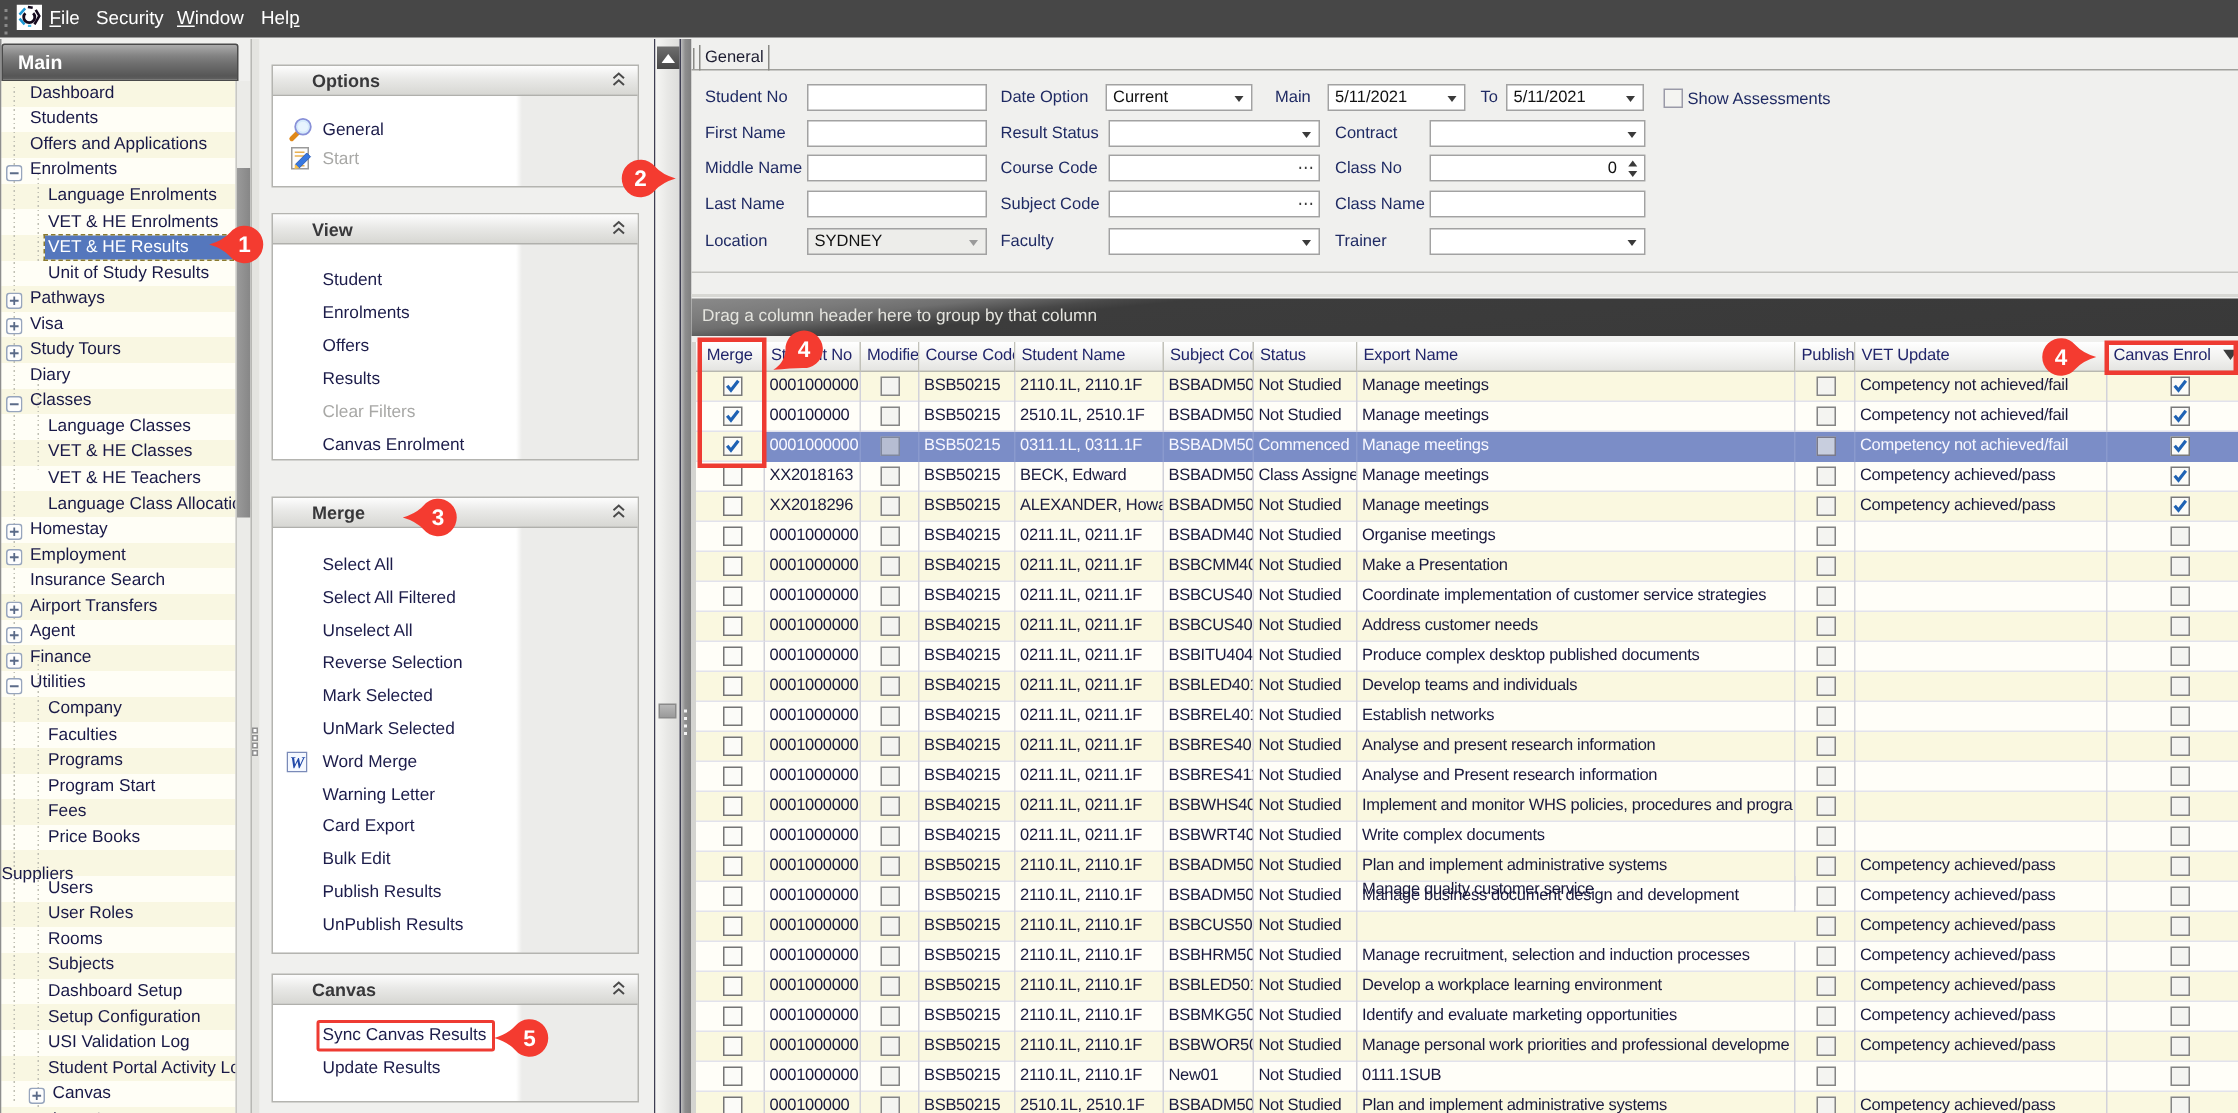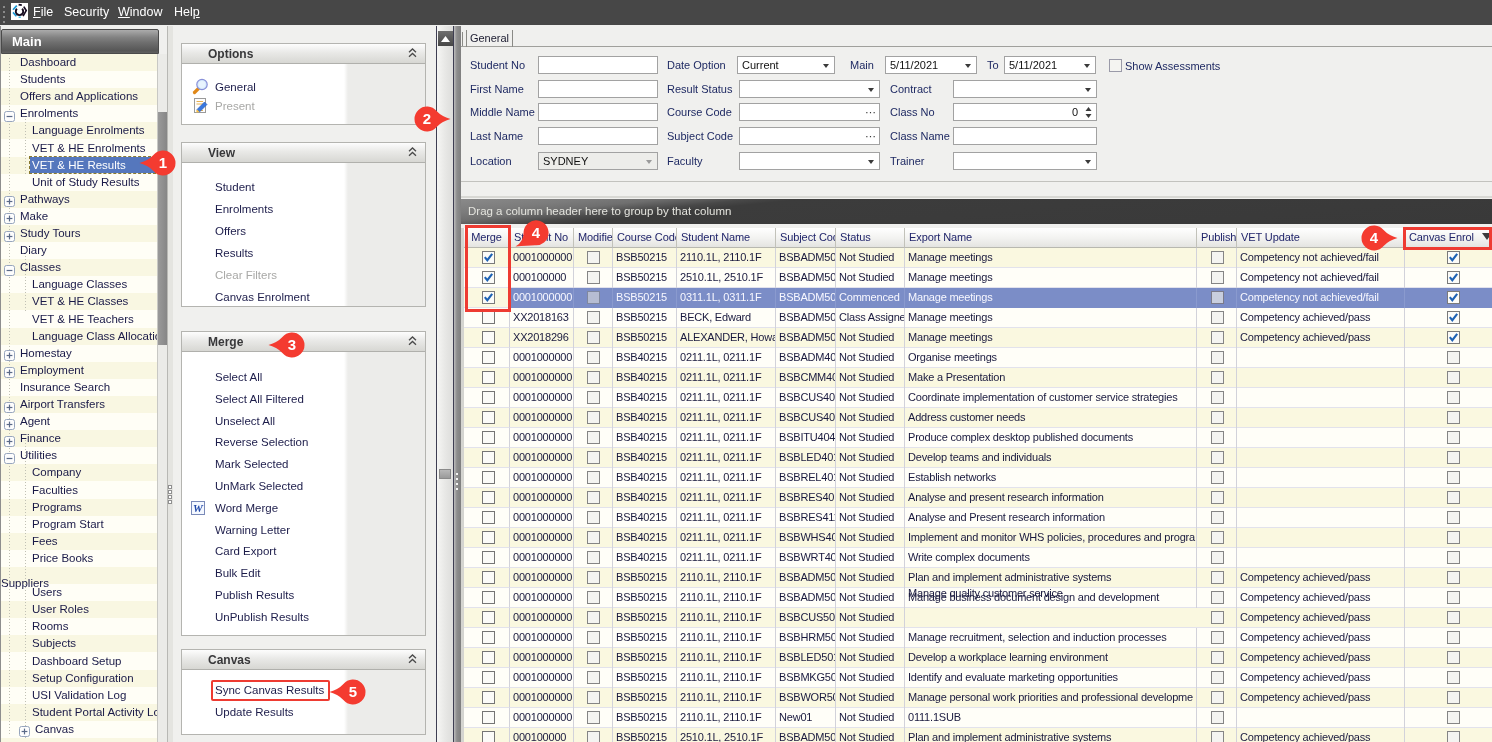--- a/index.html
+++ b/index.html
@@ -62,21 +62,21 @@
 <div class="trow" style="top:139.0px;padding-left:31px">VET &amp; HE Enrolments</div>
 <div class="ab" style="left:30px;top:157.3px;width:125px;height:16px;background:#5577bd;outline:1px dashed #8a7a30"></div>
 <div class="trow" style="top:156.1px;padding-left:31px;color:#fff;z-index:2">VET &amp; HE Results</div>
 <div class="trow" style="top:173.2px;padding-left:31px">Unit of Study Results</div>
 <div class="trow" style="top:190.3px;padding-left:19px">Pathways</div>
 <div class="exp" style="left:4px;top:193.34999999999997px"><svg width="11" height="11" viewBox="0 0 11 11">
       <rect x="0.5" y="0.5" width="10" height="10" rx="2" fill="#fdfdfd" stroke="#97a5bd"></rect>
       <line x1="2.6" y1="5.5" x2="8.4" y2="5.5" stroke="#5a6a88" stroke-width="1.2"></line>
       <line x1="5.5" y1="2.6" x2="5.5" y2="8.4" stroke="#5a6a88" stroke-width="1.2"></line>
     </svg></div>
-<div class="trow" style="top:207.4px;padding-left:19px">Make</div>
+<div class="trow" style="top:207.4px;padding-left:19px">Visa</div>
 <div class="exp" style="left:4px;top:210.44999999999996px"><svg width="11" height="11" viewBox="0 0 11 11">
       <rect x="0.5" y="0.5" width="10" height="10" rx="2" fill="#fdfdfd" stroke="#97a5bd"></rect>
       <line x1="2.6" y1="5.5" x2="8.4" y2="5.5" stroke="#5a6a88" stroke-width="1.2"></line>
       <line x1="5.5" y1="2.6" x2="5.5" y2="8.4" stroke="#5a6a88" stroke-width="1.2"></line>
     </svg></div>
 <div class="trow" style="top:224.5px;padding-left:19px">Study Tours</div>
 <div class="exp" style="left:4px;top:227.54999999999995px"><svg width="11" height="11" viewBox="0 0 11 11">
       <rect x="0.5" y="0.5" width="10" height="10" rx="2" fill="#fdfdfd" stroke="#97a5bd"></rect>
       <line x1="2.6" y1="5.5" x2="8.4" y2="5.5" stroke="#5a6a88" stroke-width="1.2"></line>
       <line x1="5.5" y1="2.6" x2="5.5" y2="8.4" stroke="#5a6a88" stroke-width="1.2"></line>
@@ -173,21 +173,21 @@
 </svg>
 <div class="navitem" style="top:87px">General</div>
 <svg class="ab" style="left:192px;top:97px" width="17" height="17" viewBox="0 0 17 17">
 <rect x="2.5" y="1.5" width="11" height="14" fill="#fdfdfd" stroke="#9a9a9a"></rect>
 <line x1="4.5" y1="4.5" x2="11" y2="4.5" stroke="#e8b050" stroke-width="1"></line>
 <line x1="4.5" y1="7" x2="11" y2="7" stroke="#e8b050" stroke-width="1"></line>
 <line x1="4.5" y1="13.5" x2="11" y2="13.5" stroke="#e8b050" stroke-width="1"></line>
 <path d="M5 12.5 L12.5 5 L15 7.5 L7.5 15 Z" fill="#3878e0" stroke="#2858b0" stroke-width="0.6"></path>
 <path d="M5 12.5 L7.5 15 L4.2 15.6 Z" fill="#f8c048"></path>
 </svg>
-<div class="navitem" style="top:106px;color:#a8a8a6">Present</div>
+<div class="navitem" style="top:106px;color:#a8a8a6">Start</div>
 <div class="gbox" style="top:142px;height:165px">
     <div class="ghead">
       <span>View</span>
     </div>
   </div>
 <svg class="ab" style="left:408px;top:147px" width="9" height="10" viewBox="0 0 9 10">
     <path d="M1 4.2 L4.5 1 L8 4.2 M1 8.7 L4.5 5.5 L8 8.7" fill="none" stroke="#4a4a4a" stroke-width="1.3"></path>
   </svg>
 <div class="navitem" style="top:187px;">Student</div>
 <div class="navitem" style="top:209px;">Enrolments</div>

